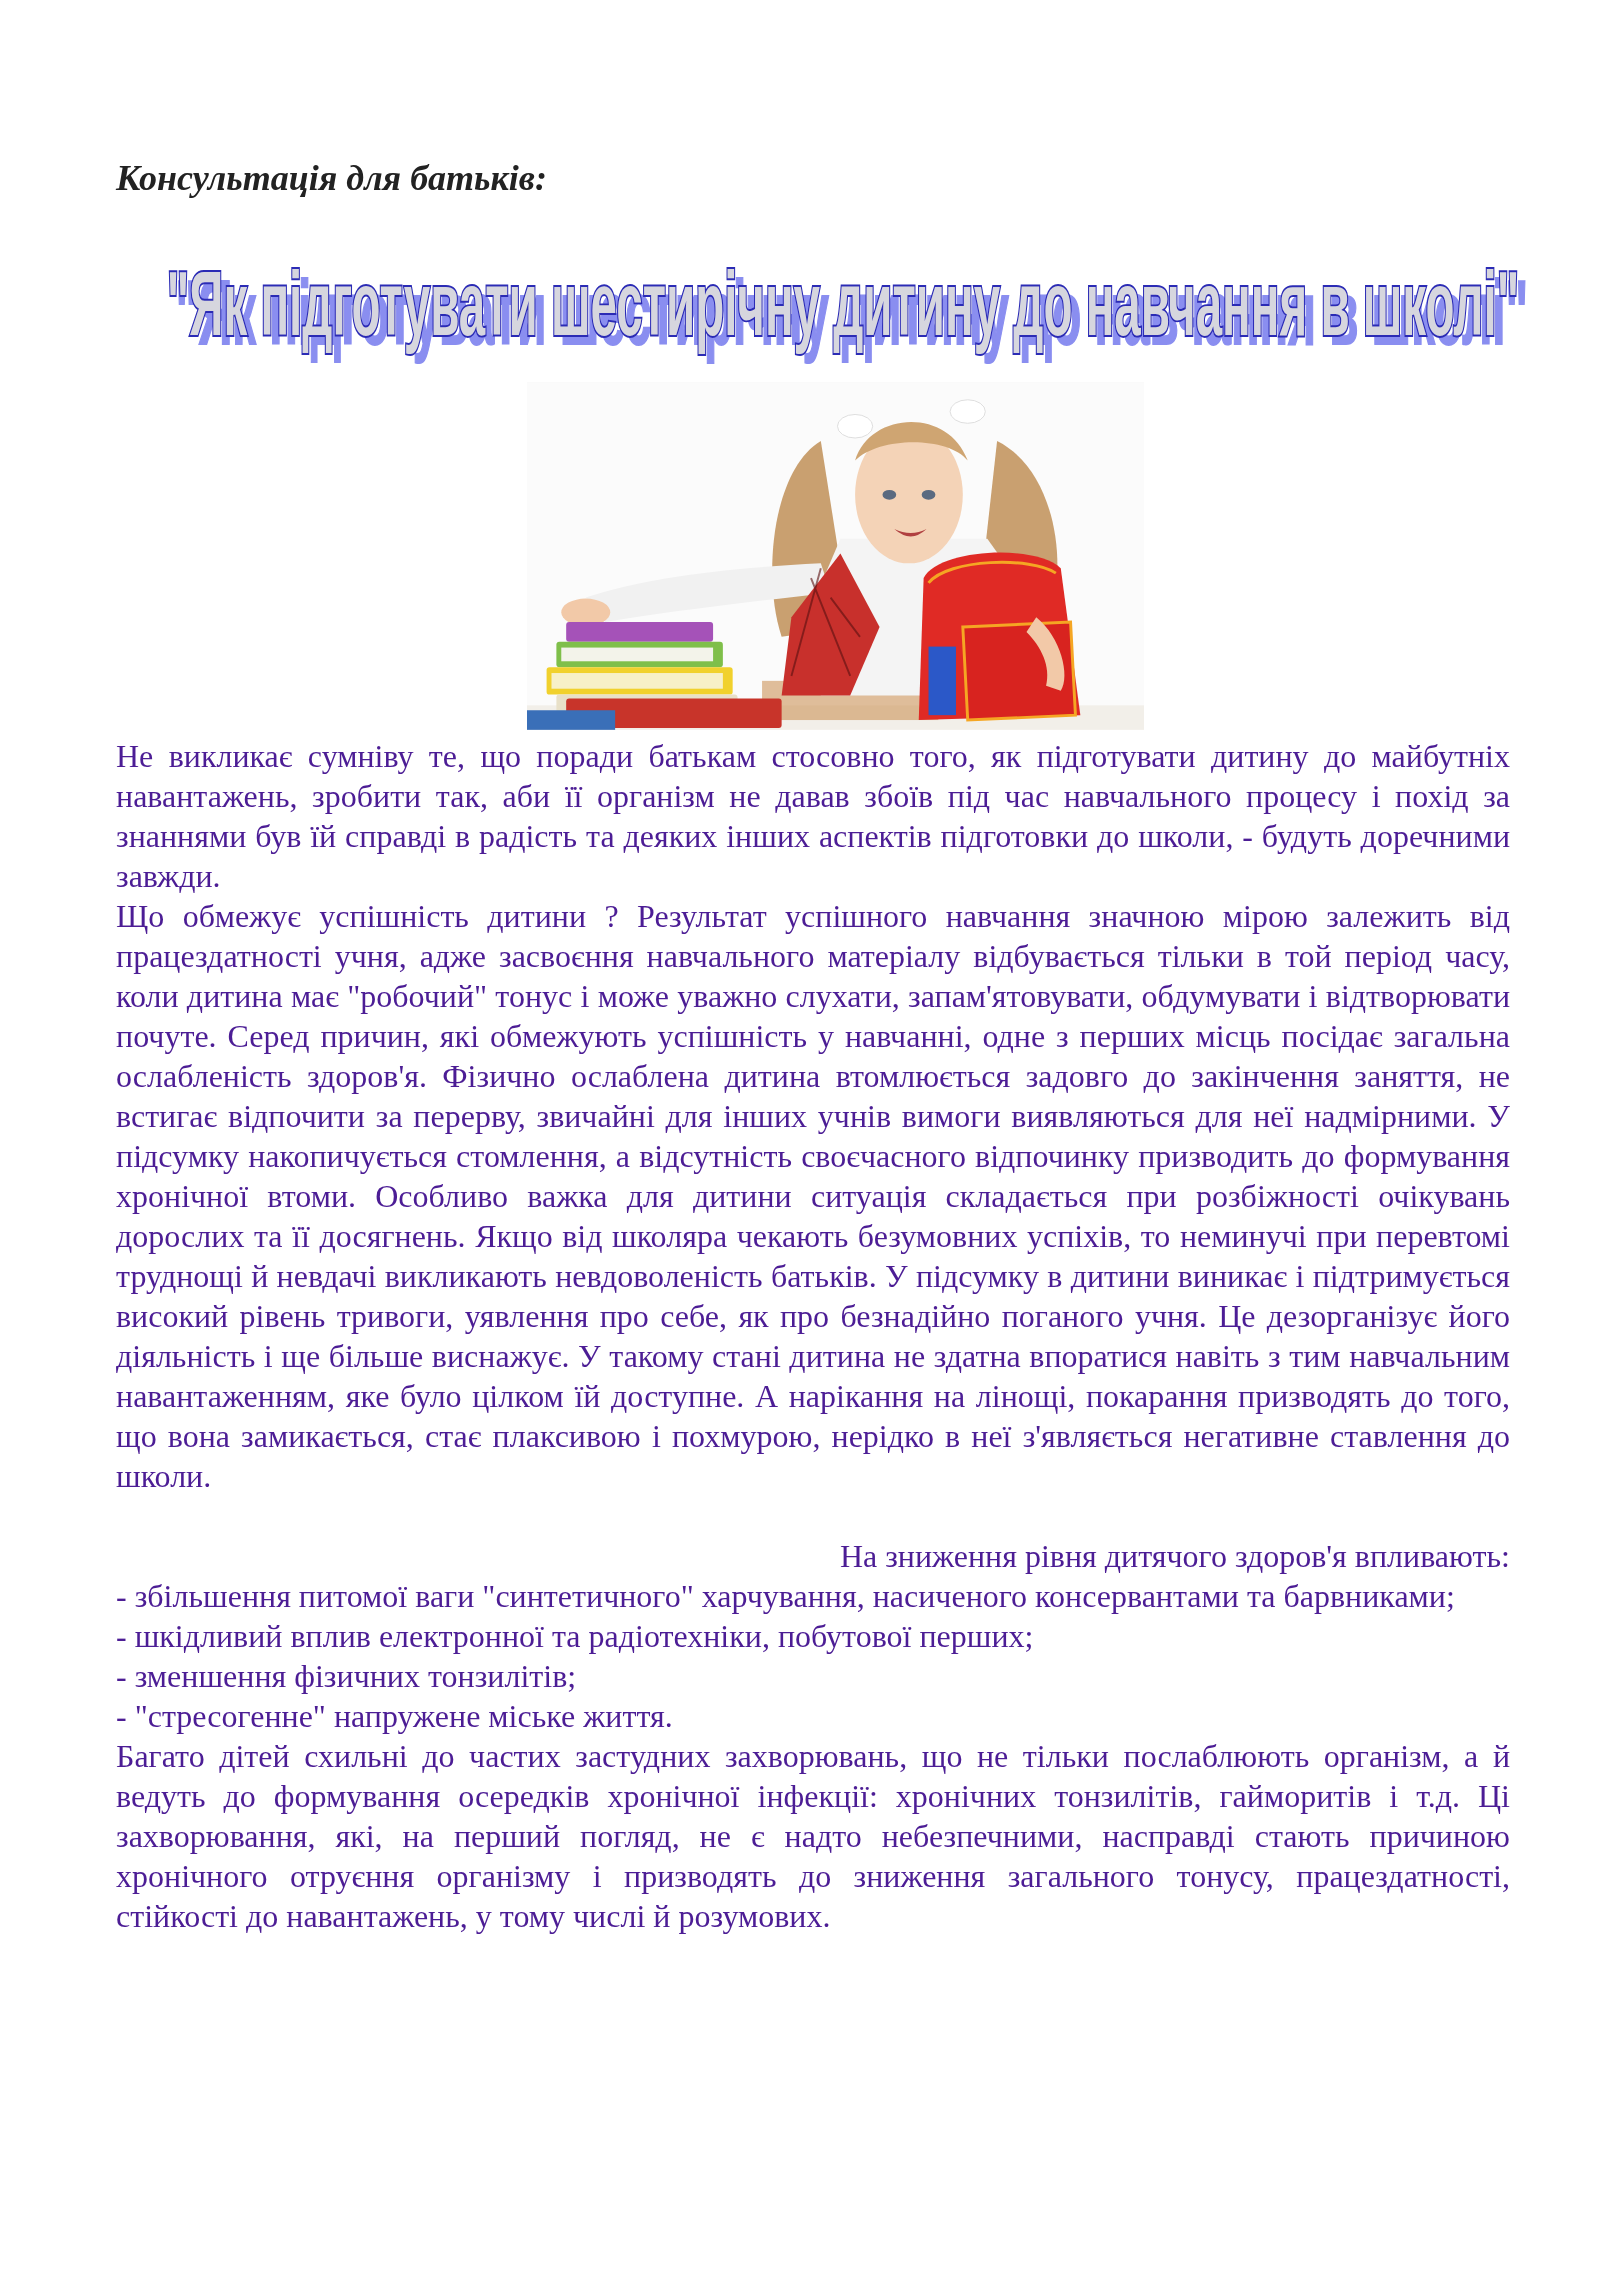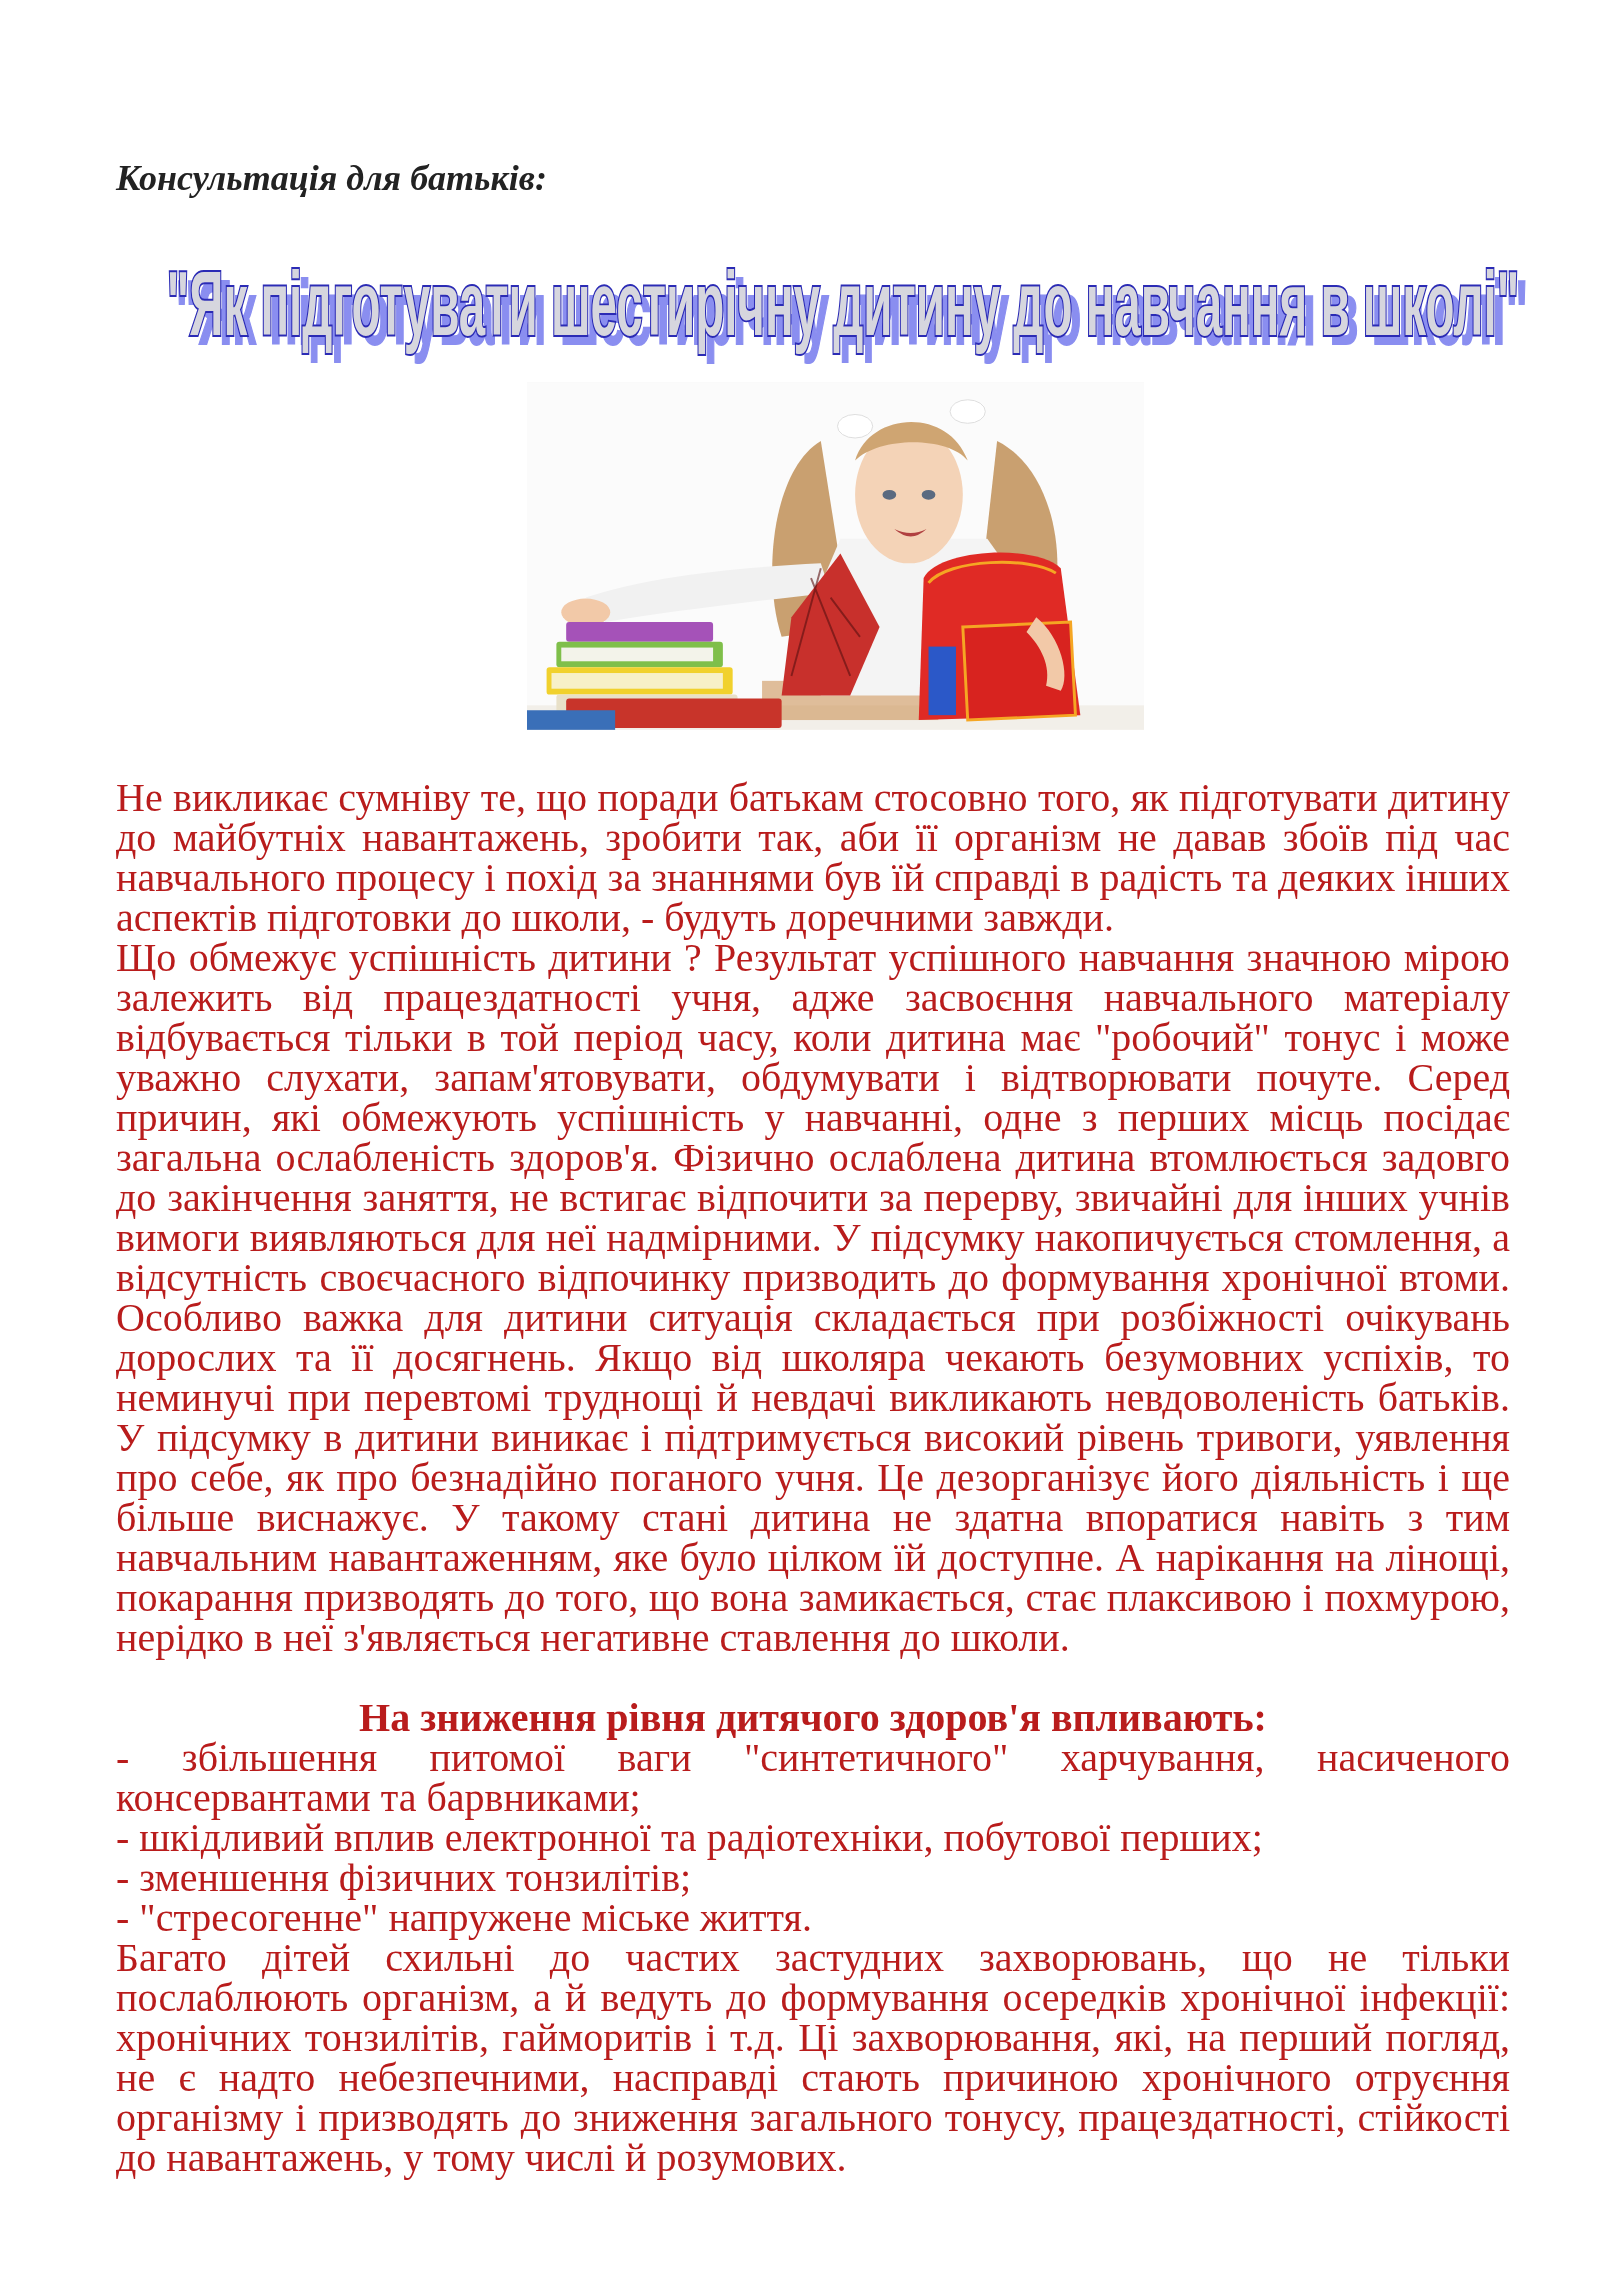--- a/index.html
+++ b/index.html
@@ -20,28 +20,28 @@
   }
   .wordart svg { width: 100%; height: 100%; overflow: visible; }
 
   .photo {
     position: absolute; left: 527px; top: 382px; width: 617px; height: 348px;
     overflow: hidden; background: #f7f7f7;
   }
   .photo svg { width: 100%; height: 100%; display: block; }
 
   .body {
-    position: absolute; left: 116px; top: 778px; width: 1394px;
+    position: absolute; left: 116px; top: 736px; width: 1394px;
     font-family: "Liberation Serif", serif;
-    font-size: 40px; line-height: 40px; color: #b91c1c;
+    font-size: 32px; line-height: 40px; color: #4c1d95;
     text-align: justify;
   }
   .body p { margin: 0; }
   .body .gap { height: 40px; }
-  .body .h { font-weight: bold; text-align: center; }
+  .body .h { font-weight: normal; text-align: right; }
   .body .li { text-align: justify; }
 </style>
 </head>
 <body>
 
 <div class="page">
 
   <div class="consult">Консультація для батьків:</div>
 
   <div class="wordart">

